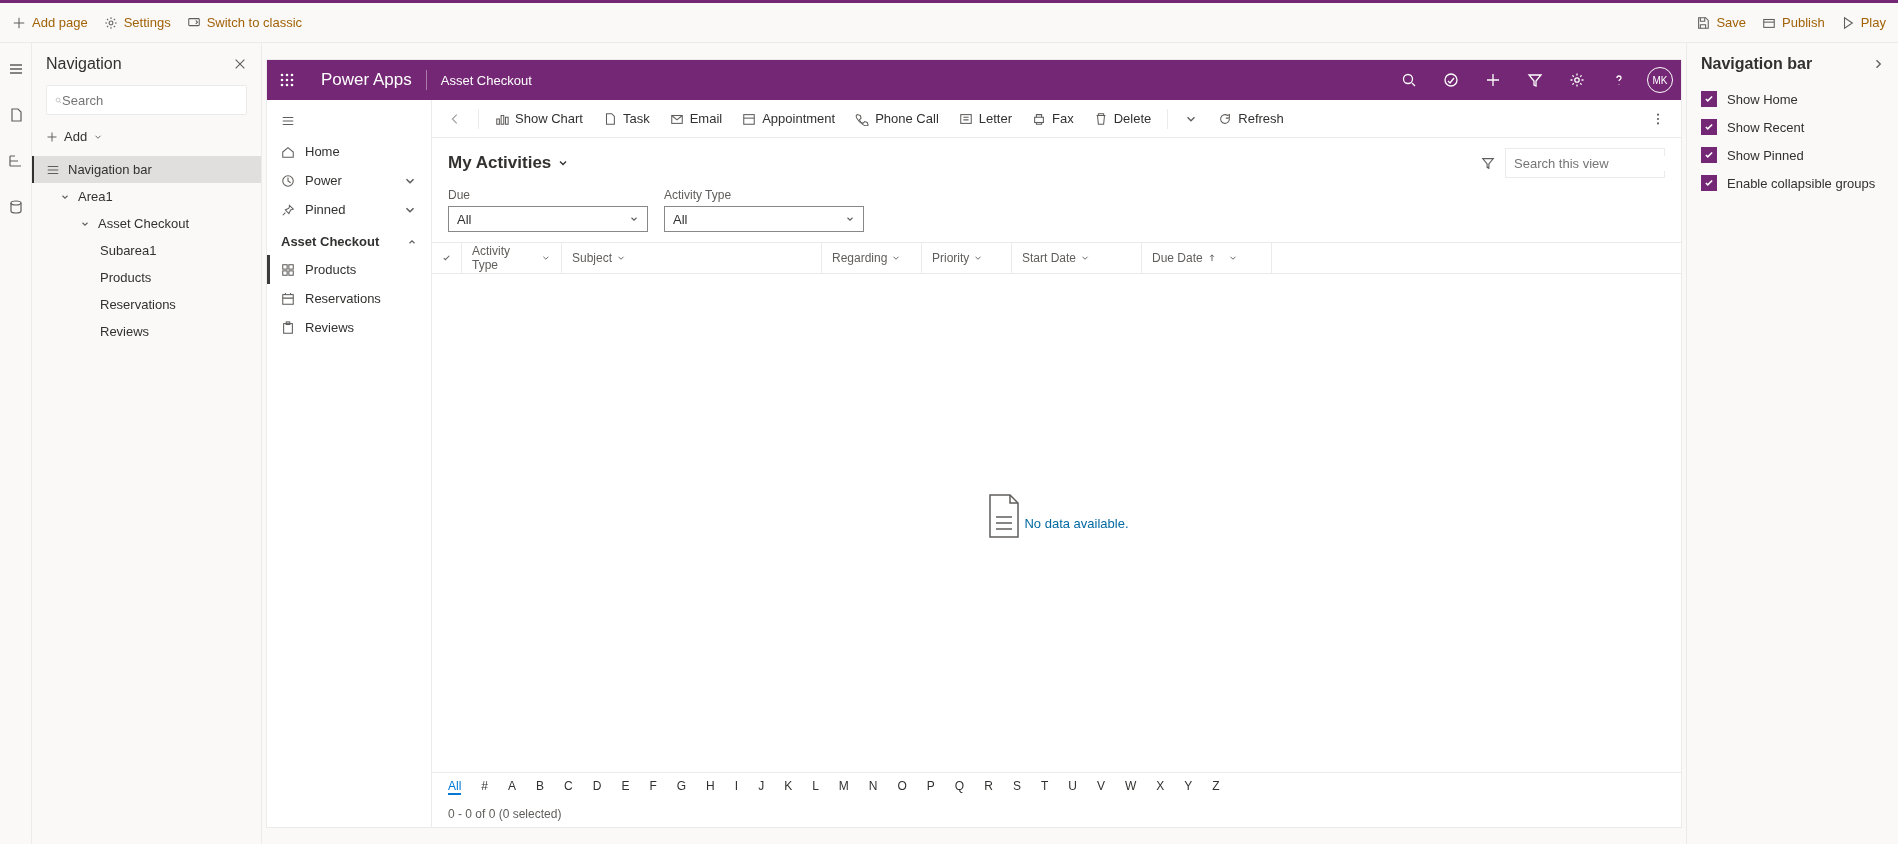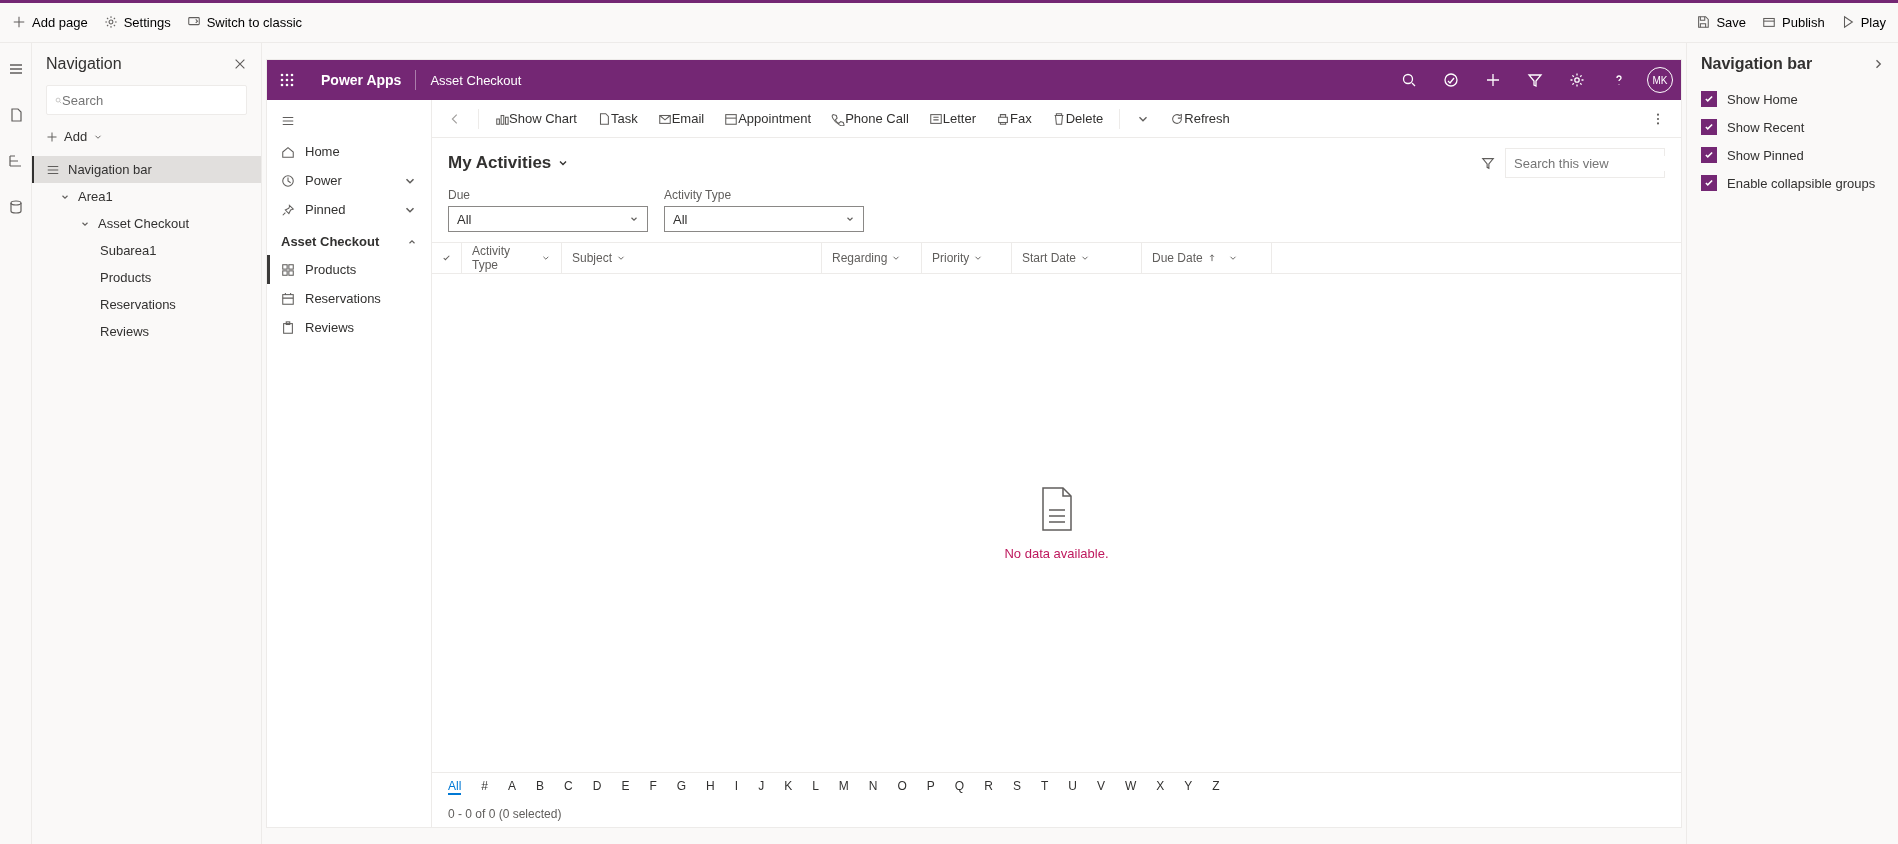--- a/index.html
+++ b/index.html
@@ -1,20 +1,20 @@
 <!DOCTYPE html>
 <html><head>
 <meta charset="utf-8">
 <style>
   * { box-sizing: border-box; margin: 0; padding: 0; font-family: "Segoe UI", Arial, sans-serif; }
   body { background: #faf9f8; font-size: 13px; color: #323130; overflow: hidden; }
   .top-accent { height: 3px; background: #742774; }
   .top-cmdbar { height: 40px; background: #faf9f8; display: flex; align-items: center; padding: 0 12px; justify-content: space-between; border-bottom: 1px solid #edebe9; }
   .top-left, .top-right { display: flex; align-items: center; gap: 16px; }
-  .cmd-btn { display: inline-flex; align-items: flex-start; gap: 6px; color: #000000; cursor: pointer; font-size: 13px; }
+  .cmd-btn { display: inline-flex; align-items: flex-end; gap: 6px; color: #a16207; cursor: pointer; font-size: 13px; }
   .cmd-btn svg { width: 14px; height: 14px; }
   .main-layout { display: flex; height: calc(100vh - 43px); }
   .leftrail { width: 32px; background: #faf9f8; display: flex; flex-direction: column; align-items: center; padding-top: 18px; gap: 30px; border-right: 1px solid #edebe9; }
   .leftrail svg { width: 16px; height: 16px; color: #605e5c; cursor: pointer; }
   .nav-panel { width: 230px; background: #faf9f8; border-right: 1px solid #edebe9; display:flex; flex-direction:column; }
   .nav-header { padding: 12px 14px 8px; display:flex; justify-content:space-between; align-items:center; }
   .nav-header h2 { font-size: 16px; font-weight: 400; }
   .nav-header svg { width: 14px; height: 14px; cursor:pointer; }
   .nav-search { margin: 4px 14px 8px; }
   .nav-search-inner { display:flex; align-items:center; background:#fff; border:1px solid #edebe9; border-radius:2px; height:30px; padding:0 8px; }
@@ -27,59 +27,59 @@
   .nav-item.child2 { padding-left: 48px; }
   .nav-item.child3 { padding-left: 68px; }
   .nav-item svg.chev { width:10px; height:10px; }
   .nav-item svg.ic { width:14px; height:14px; }
 
   .preview-area { flex:1; background:#faf9f8; padding:16px 4px; display:flex; overflow:hidden; }
   .app-window { flex:1; background:#fff; display:flex; flex-direction:column; overflow:hidden; border:1px solid #edebe9; }
   .app-topbar { height:40px; background:#742774; display:flex; align-items:center; justify-content:space-between; color:#fff; }
   .app-topbar-left { display:flex; align-items:center; }
   .waffle { width:40px; height:40px; display:flex; align-items:center; justify-content:center; cursor:pointer; }
-  .brand { font-weight:700; font-size:14px; padding:0 14px; }
+  .brand { font-weight:400; font-size:17px; padding:0 14px; }
   .divider-v { width:1px; height:20px; background:rgba(255,255,255,0.4); }
   .app-name { padding:0 14px; font-size:13px; }
   .app-topbar-right { display:flex; align-items:center; gap:2px; padding-right:8px; }
   .top-ic { width:40px; height:40px; display:flex; align-items:center; justify-content:center; cursor:pointer; }
   .top-ic svg { width:16px; height:16px; stroke:#fff; fill:none; }
   .avatar { width:26px; height:26px; border-radius:50%; border:1px solid #fff; display:flex; align-items:center; justify-content:center; font-size:10px; margin-left:6px; }
 
   .app-body { flex:1; display:flex; overflow:hidden; }
   .app-sidebar { width:165px; border-right:1px solid #edebe9; background:#fff; display:flex; flex-direction:column; padding-top:8px; }
   .app-sidebar .ham { padding:6px 14px; cursor:pointer; }
   .sb-item { display:flex; align-items:center; gap:10px; padding:7px 14px; cursor:pointer; font-size:13px; color:#323130; }
   .sb-item svg { width:14px; height:14px; stroke:#605e5c; fill:none; }
   .sb-item.expand { justify-content:space-between; }
   .sb-group-title { font-weight:600; padding:10px 14px 6px; display:flex; justify-content:space-between; align-items:center; }
   .sb-item.active { border-left:3px solid #3b3a39; background:#fff; padding-left:11px; }
 
   .content { flex:1; display:flex; flex-direction:column; overflow:hidden; }
   .content-cmdbar { height:38px; border-bottom:1px solid #edebe9; display:flex; align-items:center; padding:0 8px; gap:4px; }
-  .c-btn { display:inline-flex; align-items:center; gap:0; padding:4px 8px; cursor:pointer; font-size:13px; }
+  .c-btn { display:inline-flex; align-items:center; gap:6px; padding:4px 8px; cursor:pointer; font-size:13px; }
   .c-btn svg { width:14px; height:14px; }
   .sep { width:1px; height:20px; background:#edebe9; margin:0 4px; }
 
   .view-row { display:flex; align-items:center; justify-content:space-between; padding:10px 16px 4px; }
   .view-title { font-size:17px; font-weight:600; display:flex; align-items:center; gap:6px; }
   .view-right { display:flex; align-items:center; gap:10px; }
   .search-view { display:flex; align-items:center; border:1px solid #edebe9; height:30px; width:160px; padding:0 8px; }
   .search-view input { border:none; outline:none; flex:1; font-size:13px; }
 
   .filters { display:flex; gap:16px; padding:6px 16px 10px; }
   .filter-col { display:flex; flex-direction:column; gap:4px; }
   .filter-col label { font-size:12px; color:#605e5c; }
   .filter-sel { width:200px; height:26px; border:1px solid #8a8886; display:flex; align-items:center; justify-content:space-between; padding:0 8px; font-size:13px; cursor:pointer; }
 
   .grid-head { display:flex; align-items:center; border-top:1px solid #edebe9; border-bottom:1px solid #edebe9; height:32px; font-size:12px; color:#605e5c; }
   .gh { padding:0 10px; border-right:1px solid #edebe9; display:flex; align-items:center; gap:4px; height:100%; }
   .gh svg { width:10px; height:10px; }
 
-  .grid-body { flex:1; display:flex; flex-direction:column; align-items:center; justify-content:center; color:#be185d; }
+  .grid-body { flex:1; display:flex; flex-direction:row; align-items:center; justify-content:center; color:#0369a1; }
   .grid-body svg { width:40px; height:46px; margin-bottom:14px; }
 
   .alpha { display:flex; gap:20px; padding:6px 16px; border-top:1px solid #edebe9; font-size:12px; }
   .alpha span { cursor:pointer; color:#323130; }
   .alpha span.sel { color:#0078d4; border-bottom:2px solid #0078d4; }
   .status { padding:6px 16px; font-size:12px; color:#605e5c; }
 
   .right-panel { width:212px; border-left:1px solid #edebe9; background:#faf9f8; display:flex; flex-direction:column; }
   .rp-head { display:flex; justify-content:space-between; align-items:center; padding:12px 14px; }
   .rp-head h2 { font-size:16px; font-weight:600; }

